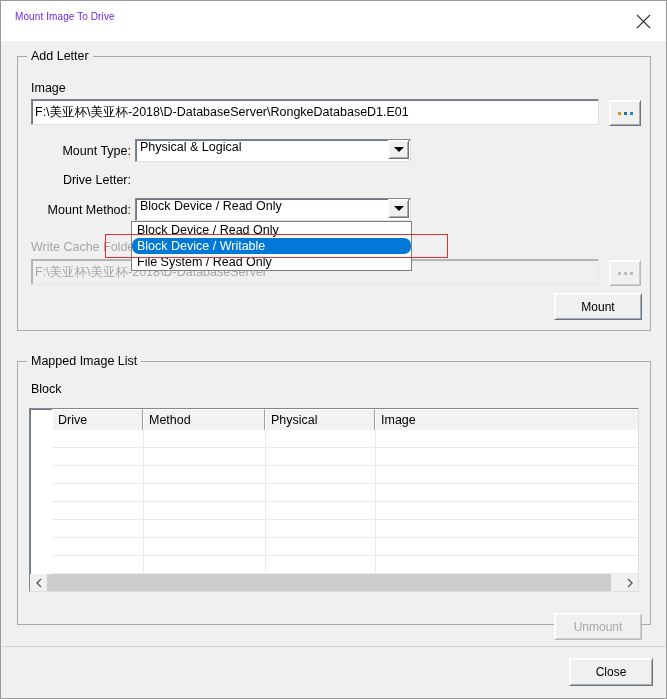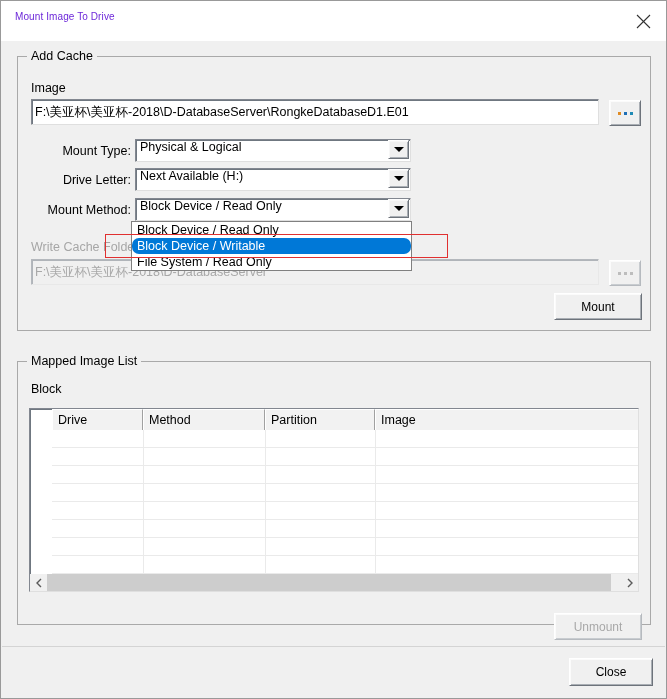--- a/index.html
+++ b/index.html
@@ -323,21 +323,21 @@
       <span>
         <svg width="15" height="15" viewBox="0 0 15 15">
           <line x1="1" y1="1" x2="14" y2="14" stroke="#333" stroke-width="1.1"></line>
           <line x1="14" y1="1" x2="1" y2="14" stroke="#333" stroke-width="1.1"></line>
         </svg>
       </span>
     </div>
   </div>
 
   <div class="groupbox" style="left:16px; top:55px; width:634px; height:275px;">
-    <div class="group-title">Add Cache</div>
+    <div class="group-title">Add Letter</div>
   </div>
 
   <div class="lbl" style="left:30px; top:80px;">Image</div>
 
   <div class="tinput" style="left:30px; top:98px; width:568px; height:26px;">F:\美亚杯\美亚杯-2018\D-DatabaseServer\RongkeDatabaseD1.E01</div>
 
   <div class="btn" style="left:608px; top:99px; width:32px; height:26px;">
     <span class="dots">
       <i class="d1"></i>
         <i class="d2"></i>
@@ -347,26 +347,20 @@
 
   <div class="lbl right" style="left:10px; top:143px; width:120px;">Mount Type:</div>
   <div class="combo" style="left:134px; top:138px; width:276px; height:23px;">
     <span class="combo-text">Physical &amp; Logical</span>
     <span class="combo-arrow">
         <i class="arrow-glyph"></i>
       </span>
   </div>
 
   <div class="lbl right" style="left:10px; top:172px; width:120px;">Drive Letter:</div>
-  <div class="combo" style="left:134px; top:167px; width:276px; height:23px;">
-    <span class="combo-text">Next Available (H:)</span>
-    <span class="combo-arrow">
-        <i class="arrow-glyph"></i>
-      </span>
-  </div>
 
   <div class="lbl right" style="left:10px; top:202px; width:120px;">Mount Method:</div>
   <div class="combo" style="left:134px; top:197px; width:276px; height:23px;">
     <span class="combo-text">Block Device / Read Only</span>
     <span class="combo-arrow">
         <i class="arrow-glyph"></i>
       </span>
   </div>
 
   <div class="lbl disabled" style="left:30px; top:239px;">Write Cache Folder</div>
@@ -392,21 +386,21 @@
   <div class="groupbox" style="left:16px; top:360px; width:634px; height:264px;">
     <div class="group-title">Mapped Image List</div>
   </div>
 
   <div class="lbl" style="left:30px; top:381px;">Block</div>
 
   <div class="listview" style="left:28px; top:407px; width:610px; height:184px;">
     <div class="lv-header">
       <div class="lv-col" style="width:91px;">Drive</div>
       <div class="lv-col" style="width:122px;">Method</div>
-      <div class="lv-col" style="width:110px;">Partition</div>
+      <div class="lv-col" style="width:110px;">Physical</div>
       <div class="lv-col" style="flex:1; border-right:none;">Image</div>
     </div>
     <div class="lv-body">
       <div class="lv-vline" style="left:91px;"></div>
       <div class="lv-vline" style="left:213px;"></div>
       <div class="lv-vline" style="left:323px;"></div>
       <div class="lv-row"></div>
       <div class="lv-row"></div>
       <div class="lv-row"></div>
       <div class="lv-row"></div>

